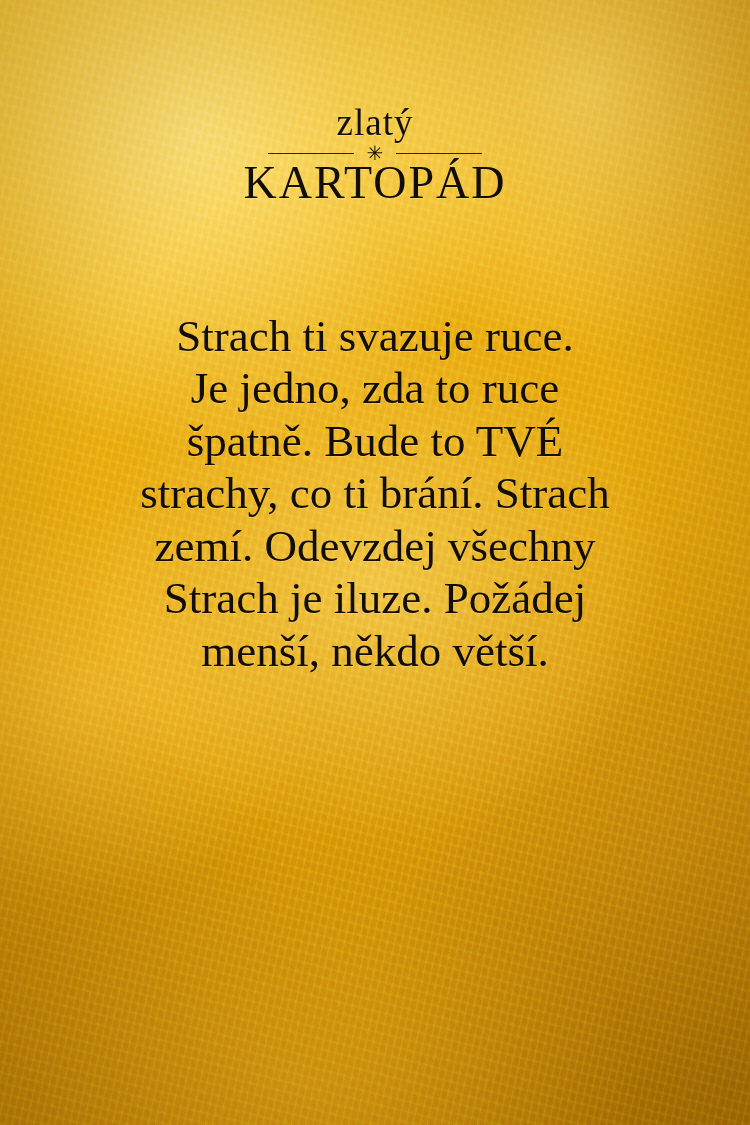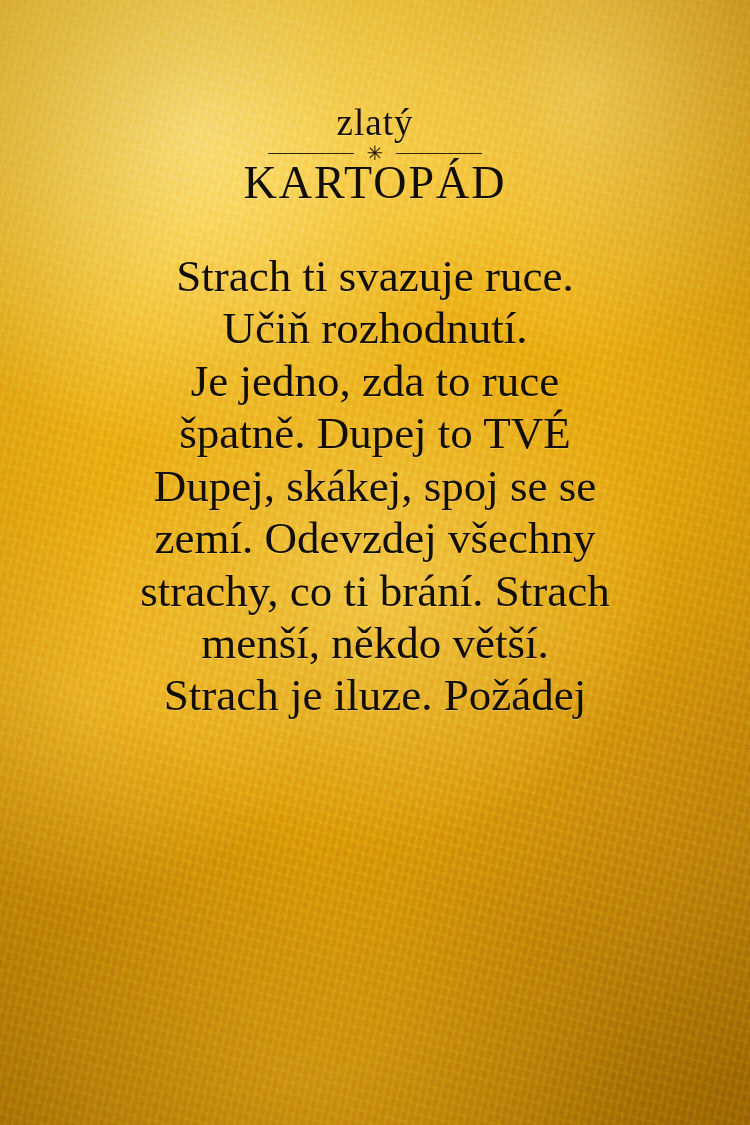--- a/index.html
+++ b/index.html
@@ -111,21 +111,21 @@
   }
   .brand-title {
     margin-top: -2px;
     font-size: 46px;
     letter-spacing: 2px;
     color: #120d05;
     text-shadow: 0 1px 1px rgba(255, 240, 180, 0.3);
   }
 
   .quote {
-    margin-top: 44px;
+    margin-top: 104px;
     width: 610px;
     text-align: center;
     font-size: 45px;
     line-height: 1.165;
     color: #130e05;
     text-shadow: 0 1px 0 rgba(255, 240, 185, 0.28);
   }
   .quote .ln { display: block; white-space: nowrap; }
 </style>
 </head>
@@ -144,24 +144,22 @@
       <div class="brand-rule">
         <span class="line left"></span>
         <span class="star">✳</span>
         <span class="line right"></span>
       </div>
       <div class="brand-title">KARTOPÁD</div>
     </div>
 
     <div class="quote">
       <span class="ln">Strach ti svazuje ruce.</span>
-      <span class="ln">Učiň rozhodnutí.</span>
       <span class="ln">Je jedno, zda to ruce</span>
-      <span class="ln">špatně. Dupej to TVÉ</span>
-      <span class="ln">Dupej, skákej, spoj se se</span>
+      <span class="ln">špatně. Bude to TVÉ</span>
+      <span class="ln">strachy, co ti brání. Strach</span>
       <span class="ln">zemí. Odevzdej všechny</span>
-      <span class="ln">strachy, co ti brání. Strach</span>
+      <span class="ln">Strach je iluze. Požádej</span>
       <span class="ln">menší, někdo větší.</span>
-      <span class="ln">Strach je iluze. Požádej</span>
     </div>
 
   </div>
 </div>
 
 </body></html>

